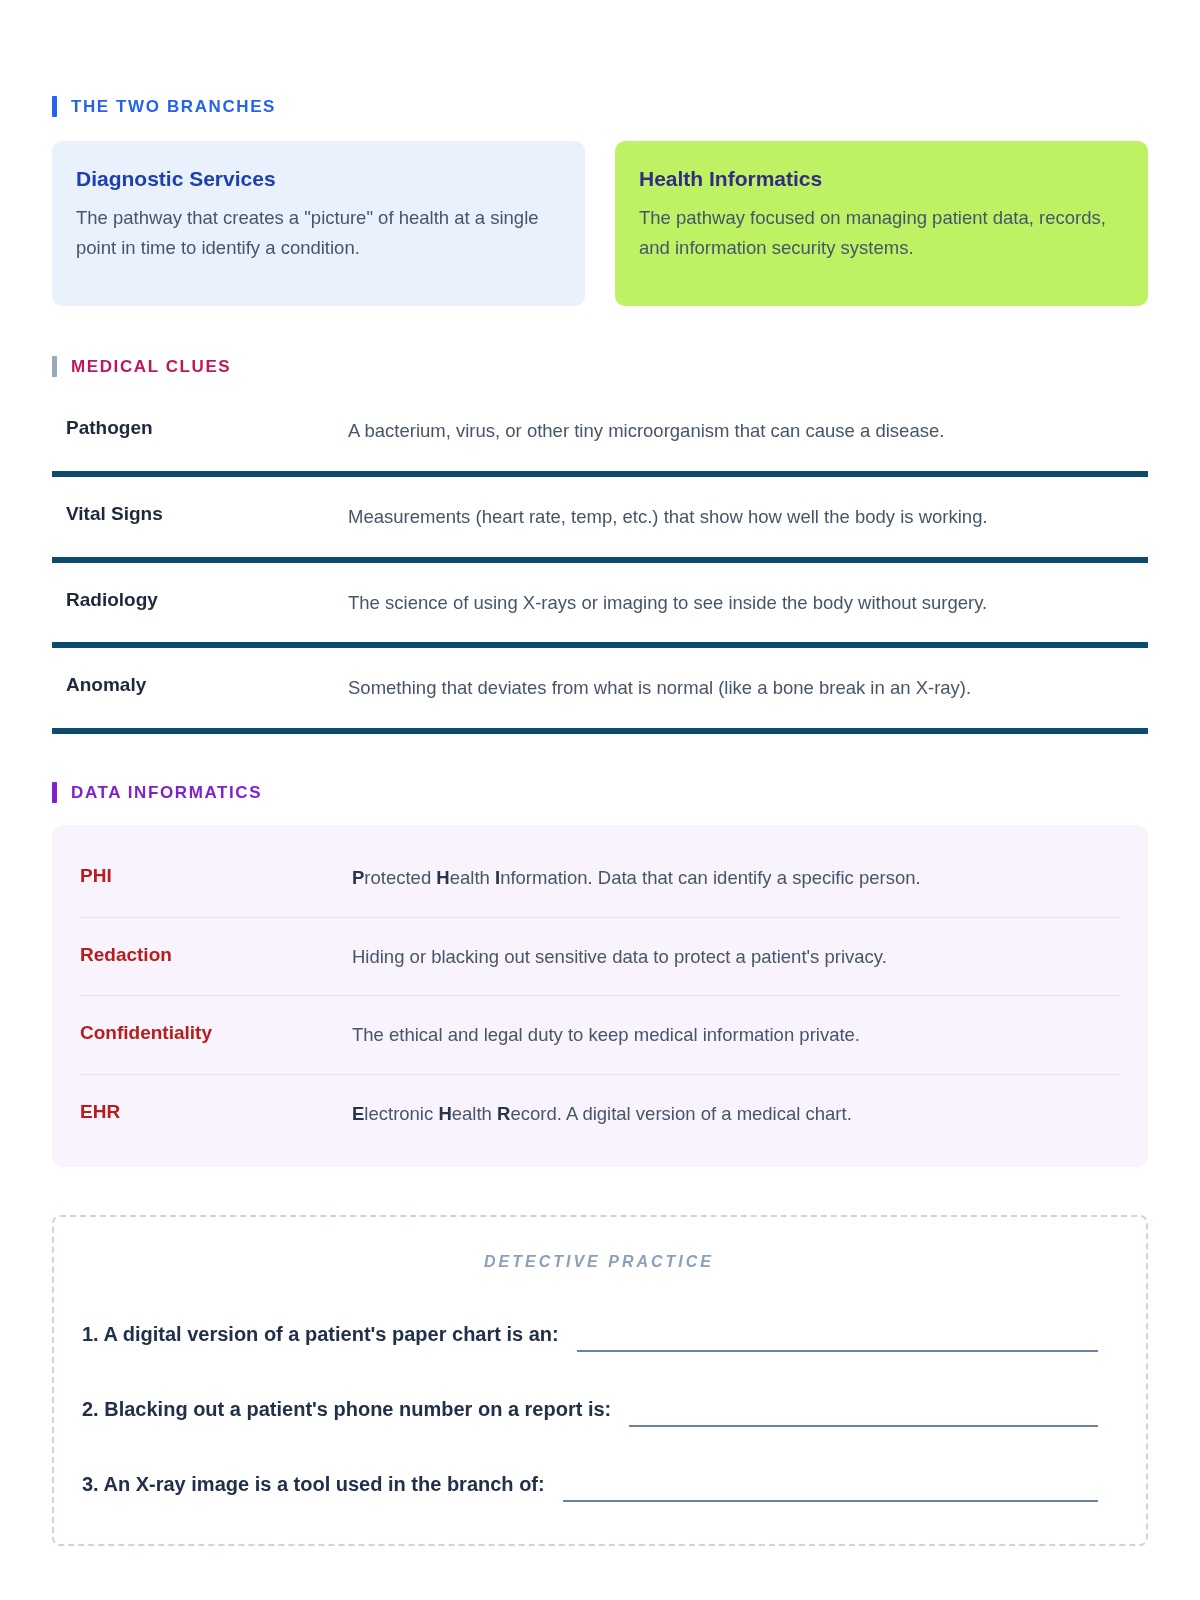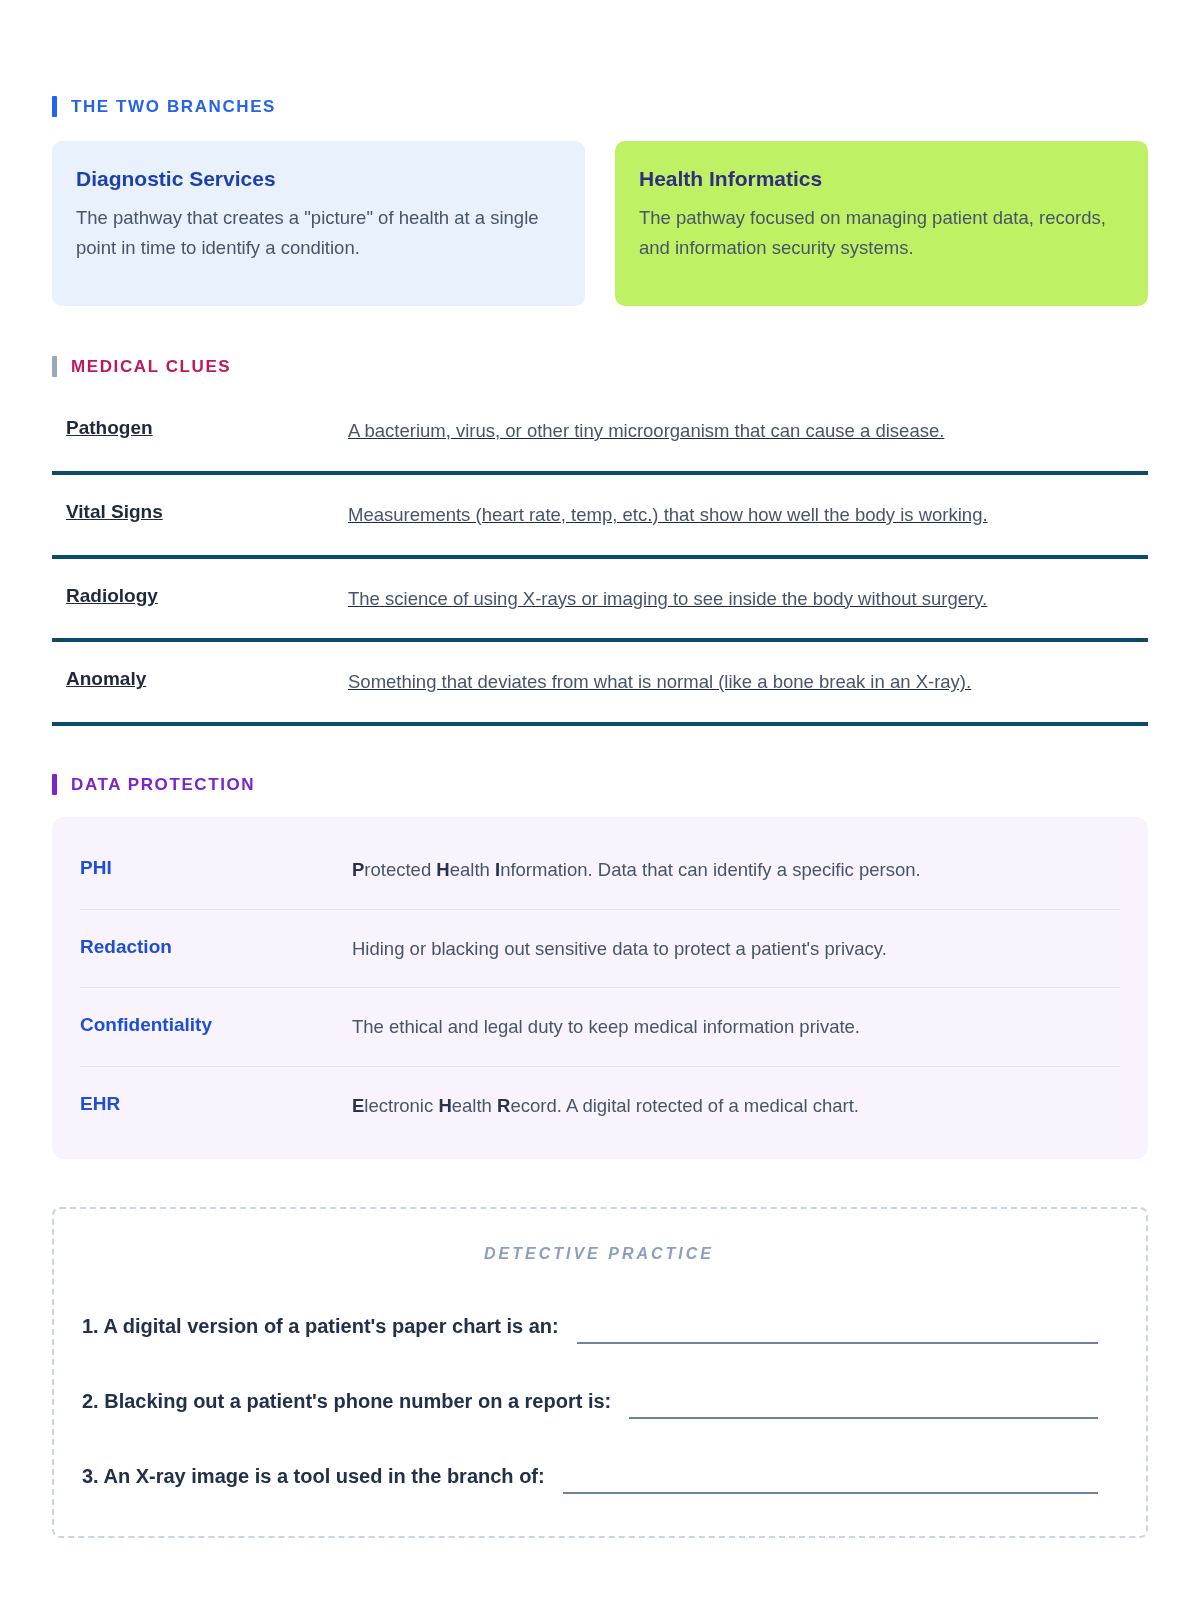--- a/index.html
+++ b/index.html
@@ -69,42 +69,41 @@
     color: #475569;
   }
 
   
   .clues-section { margin-top: 50px; }
   .dict-list { margin-top: 14px; }
   .dict-row {
     display: grid;
     grid-template-columns: 282px 1fr;
     padding: 24px 40px 24px 14px;
-    border-bottom: 4px solid #0c4a6e;
-    text-decoration: underline;
+    border-bottom: 6px solid #0c4a6e;
   }
   .dict-term { font-size: 19px; font-weight: 700; color: #1e293b; padding-top: 2px; }
   .dict-def  { font-size: 18.5px; color: #475569; line-height: 1.72; }
 
   
   .protection-section { margin-top: 48px; }
   .protection-card {
     margin-top: 22px;
     background: #f8f3fc;
     border-radius: 12px;
     padding: 14px 28px;
   }
   .prot-row {
     display: grid;
     grid-template-columns: 272px 1fr;
     padding: 24px 0;
     border-bottom: 1px solid #e7dcf3;
   }
   .prot-row:last-child { border-bottom: none; }
-  .prot-term { font-size: 19px; font-weight: 700; color: #1d4ed8; padding-top: 2px; }
+  .prot-term { font-size: 19px; font-weight: 700; color: #b91c1c; padding-top: 2px; }
   .prot-def  { font-size: 18.5px; color: #475569; line-height: 1.6; }
   .prot-def .bold-seg { font-weight: 700; color: #273449; }
 
   
   .practice-box {
     margin-top: 48px;
     border: 2px dashed #cbd5e1;
     border-radius: 8px;
     padding: 36px 30px 48px 28px;
   }
@@ -180,38 +179,38 @@
       <div class="dict-row">
         <div class="dict-term">Anomaly</div>
         <div class="dict-def">Something that deviates from what is normal (like a bone break in an X-ray).</div>
       </div>
     </div>
   </div>
 
   <div class="protection-section">
     <div class="section-label label-purple">
       <span class="bar"></span>
-      <span>DATA PROTECTION</span>
+      <span>DATA INFORMATICS</span>
     </div>
     <div class="protection-card">
       <div class="prot-row">
         <div class="prot-term">PHI</div>
         <div class="prot-def"><span class="bold-seg">P</span><span>rotected </span><span class="bold-seg">H</span><span>ealth </span><span class="bold-seg">I</span><span>nformation. Data that can identify a specific person.</span></div>
       </div>
       <div class="prot-row">
         <div class="prot-term">Redaction</div>
         <div class="prot-def"><span>Hiding or blacking out sensitive data to protect a patient's privacy.</span></div>
       </div>
       <div class="prot-row">
         <div class="prot-term">Confidentiality</div>
         <div class="prot-def"><span>The ethical and legal duty to keep medical information private.</span></div>
       </div>
       <div class="prot-row">
         <div class="prot-term">EHR</div>
-        <div class="prot-def"><span class="bold-seg">E</span><span>lectronic </span><span class="bold-seg">H</span><span>ealth </span><span class="bold-seg">R</span><span>ecord. A digital rotected of a medical chart.</span></div>
+        <div class="prot-def"><span class="bold-seg">E</span><span>lectronic </span><span class="bold-seg">H</span><span>ealth </span><span class="bold-seg">R</span><span>ecord. A digital version of a medical chart.</span></div>
       </div>
     </div>
   </div>
 
   <div class="practice-box">
     <div class="practice-title">DETECTIVE PRACTICE</div>
     <div class="question-row">
       <span class="question-label">1. A digital version of a patient's paper chart is an:</span>
       <span class="answer-line"></span>
     </div>

